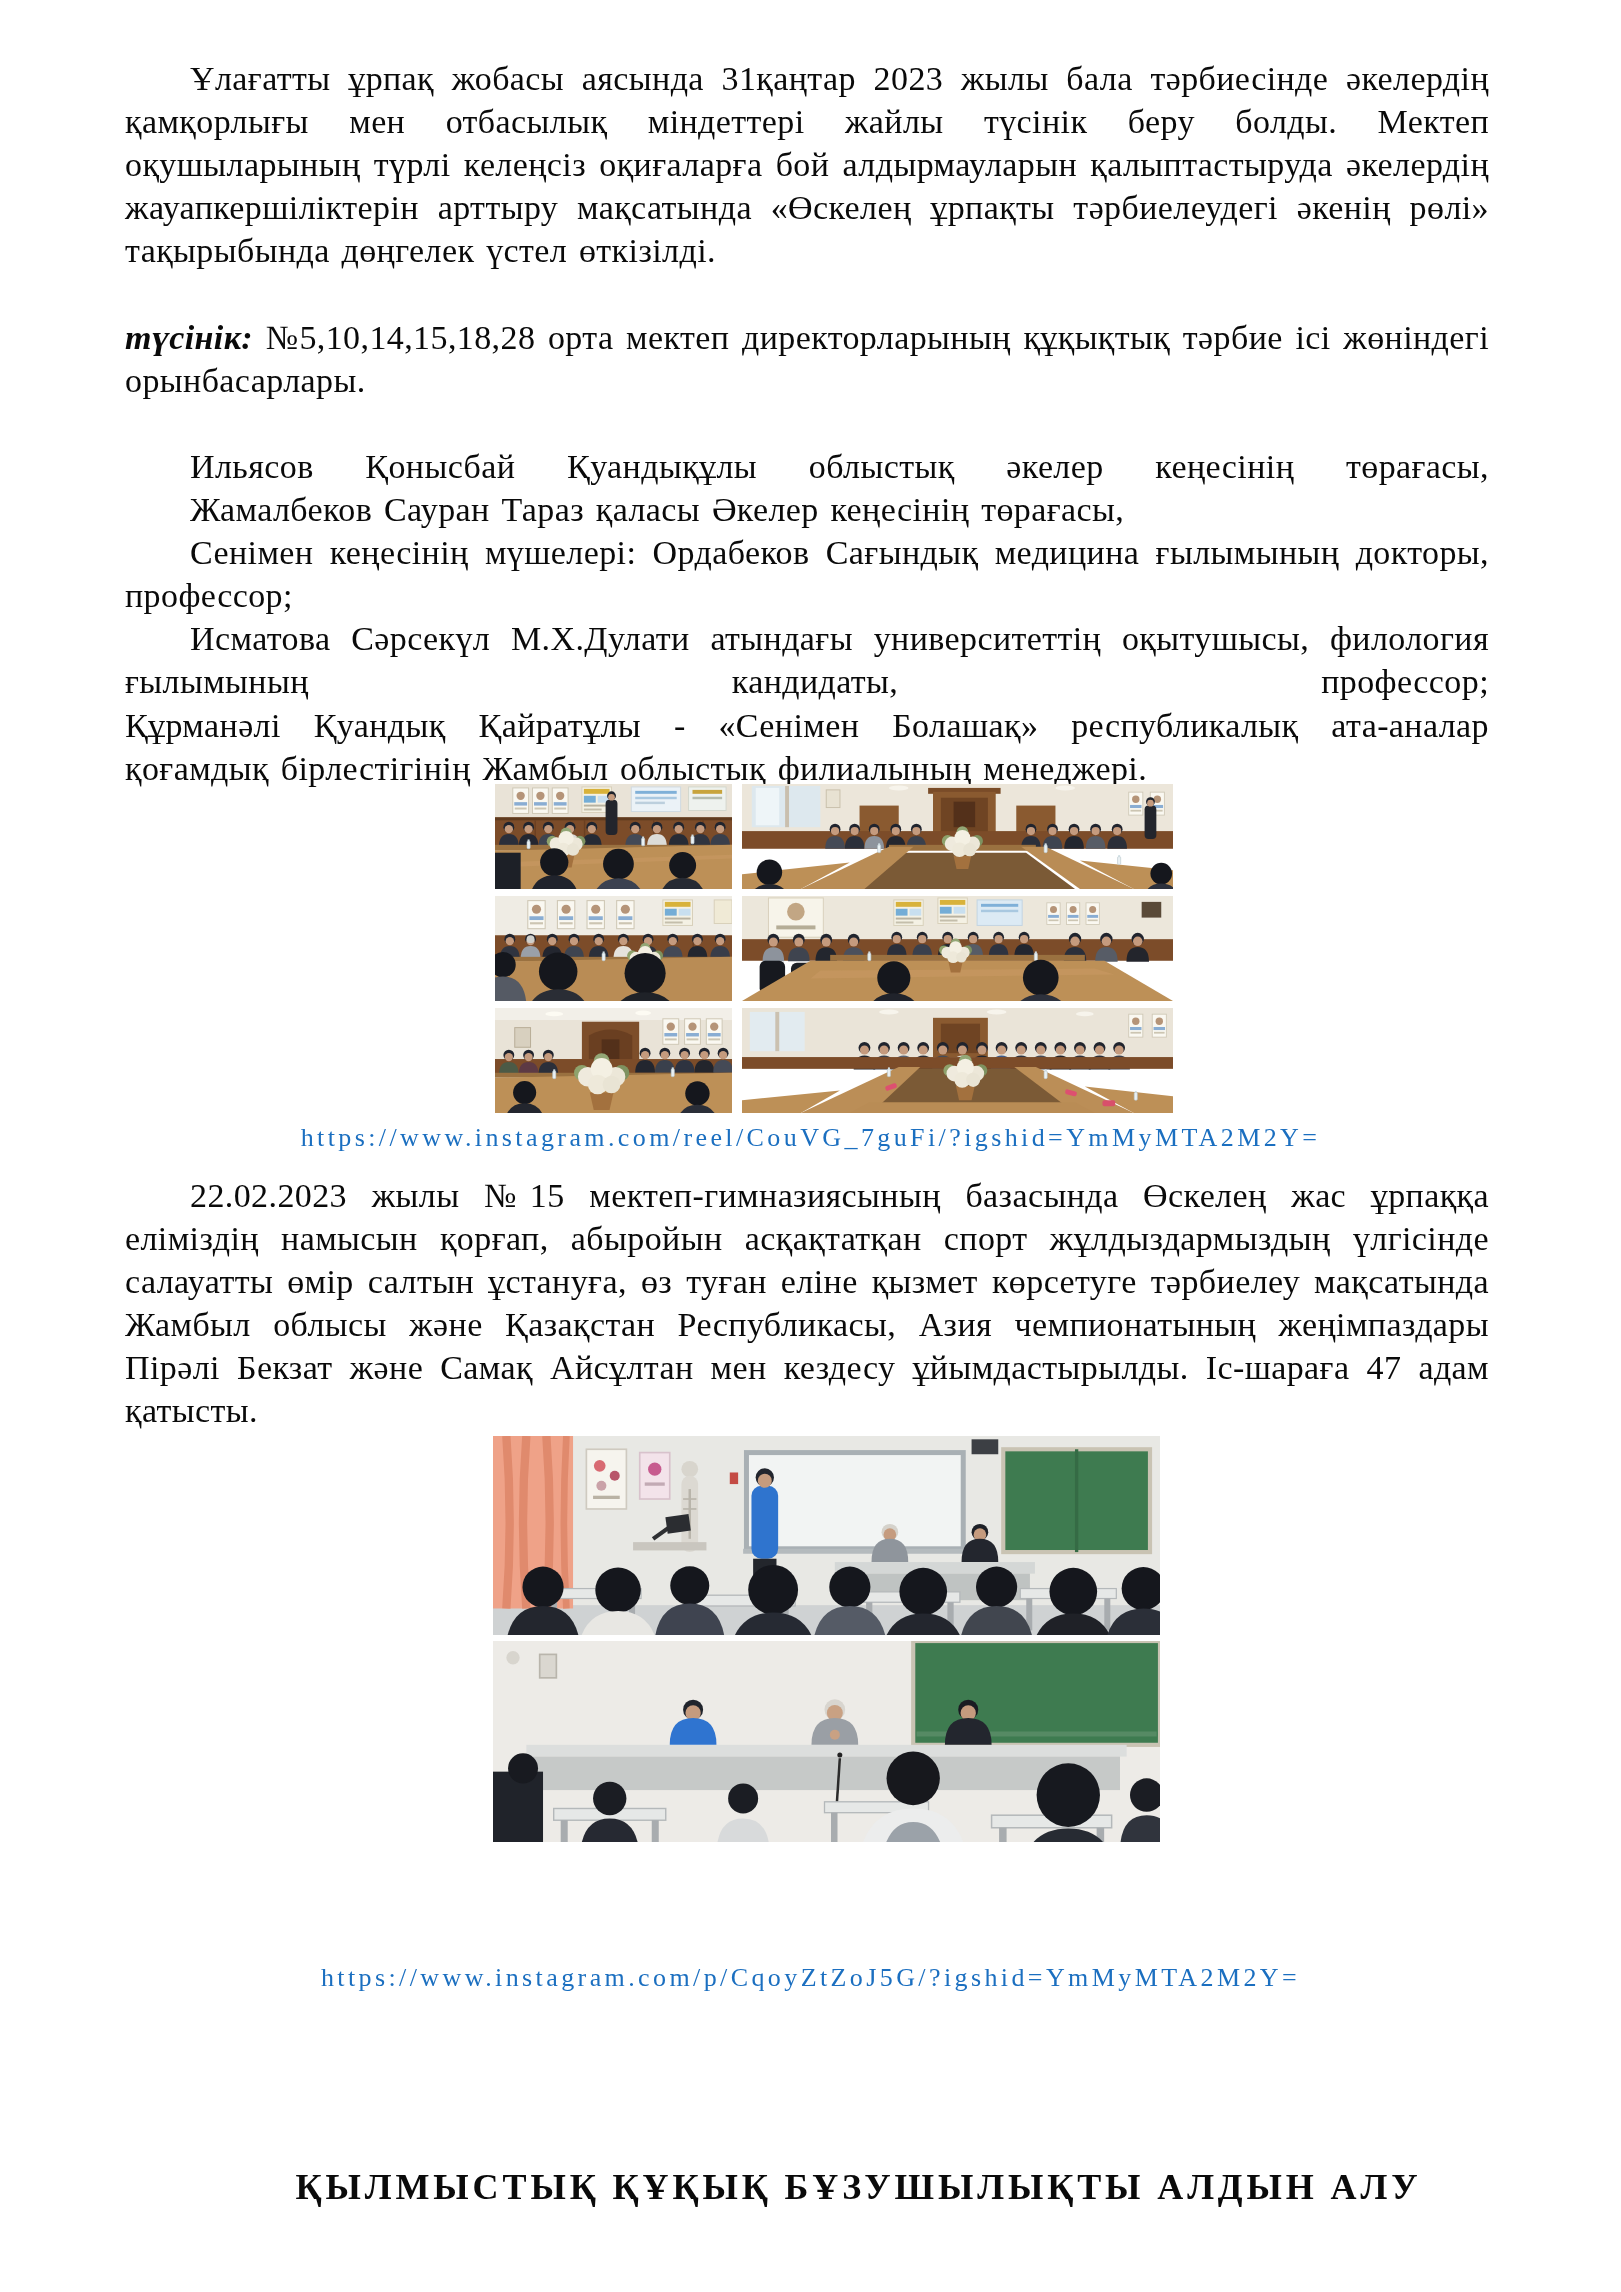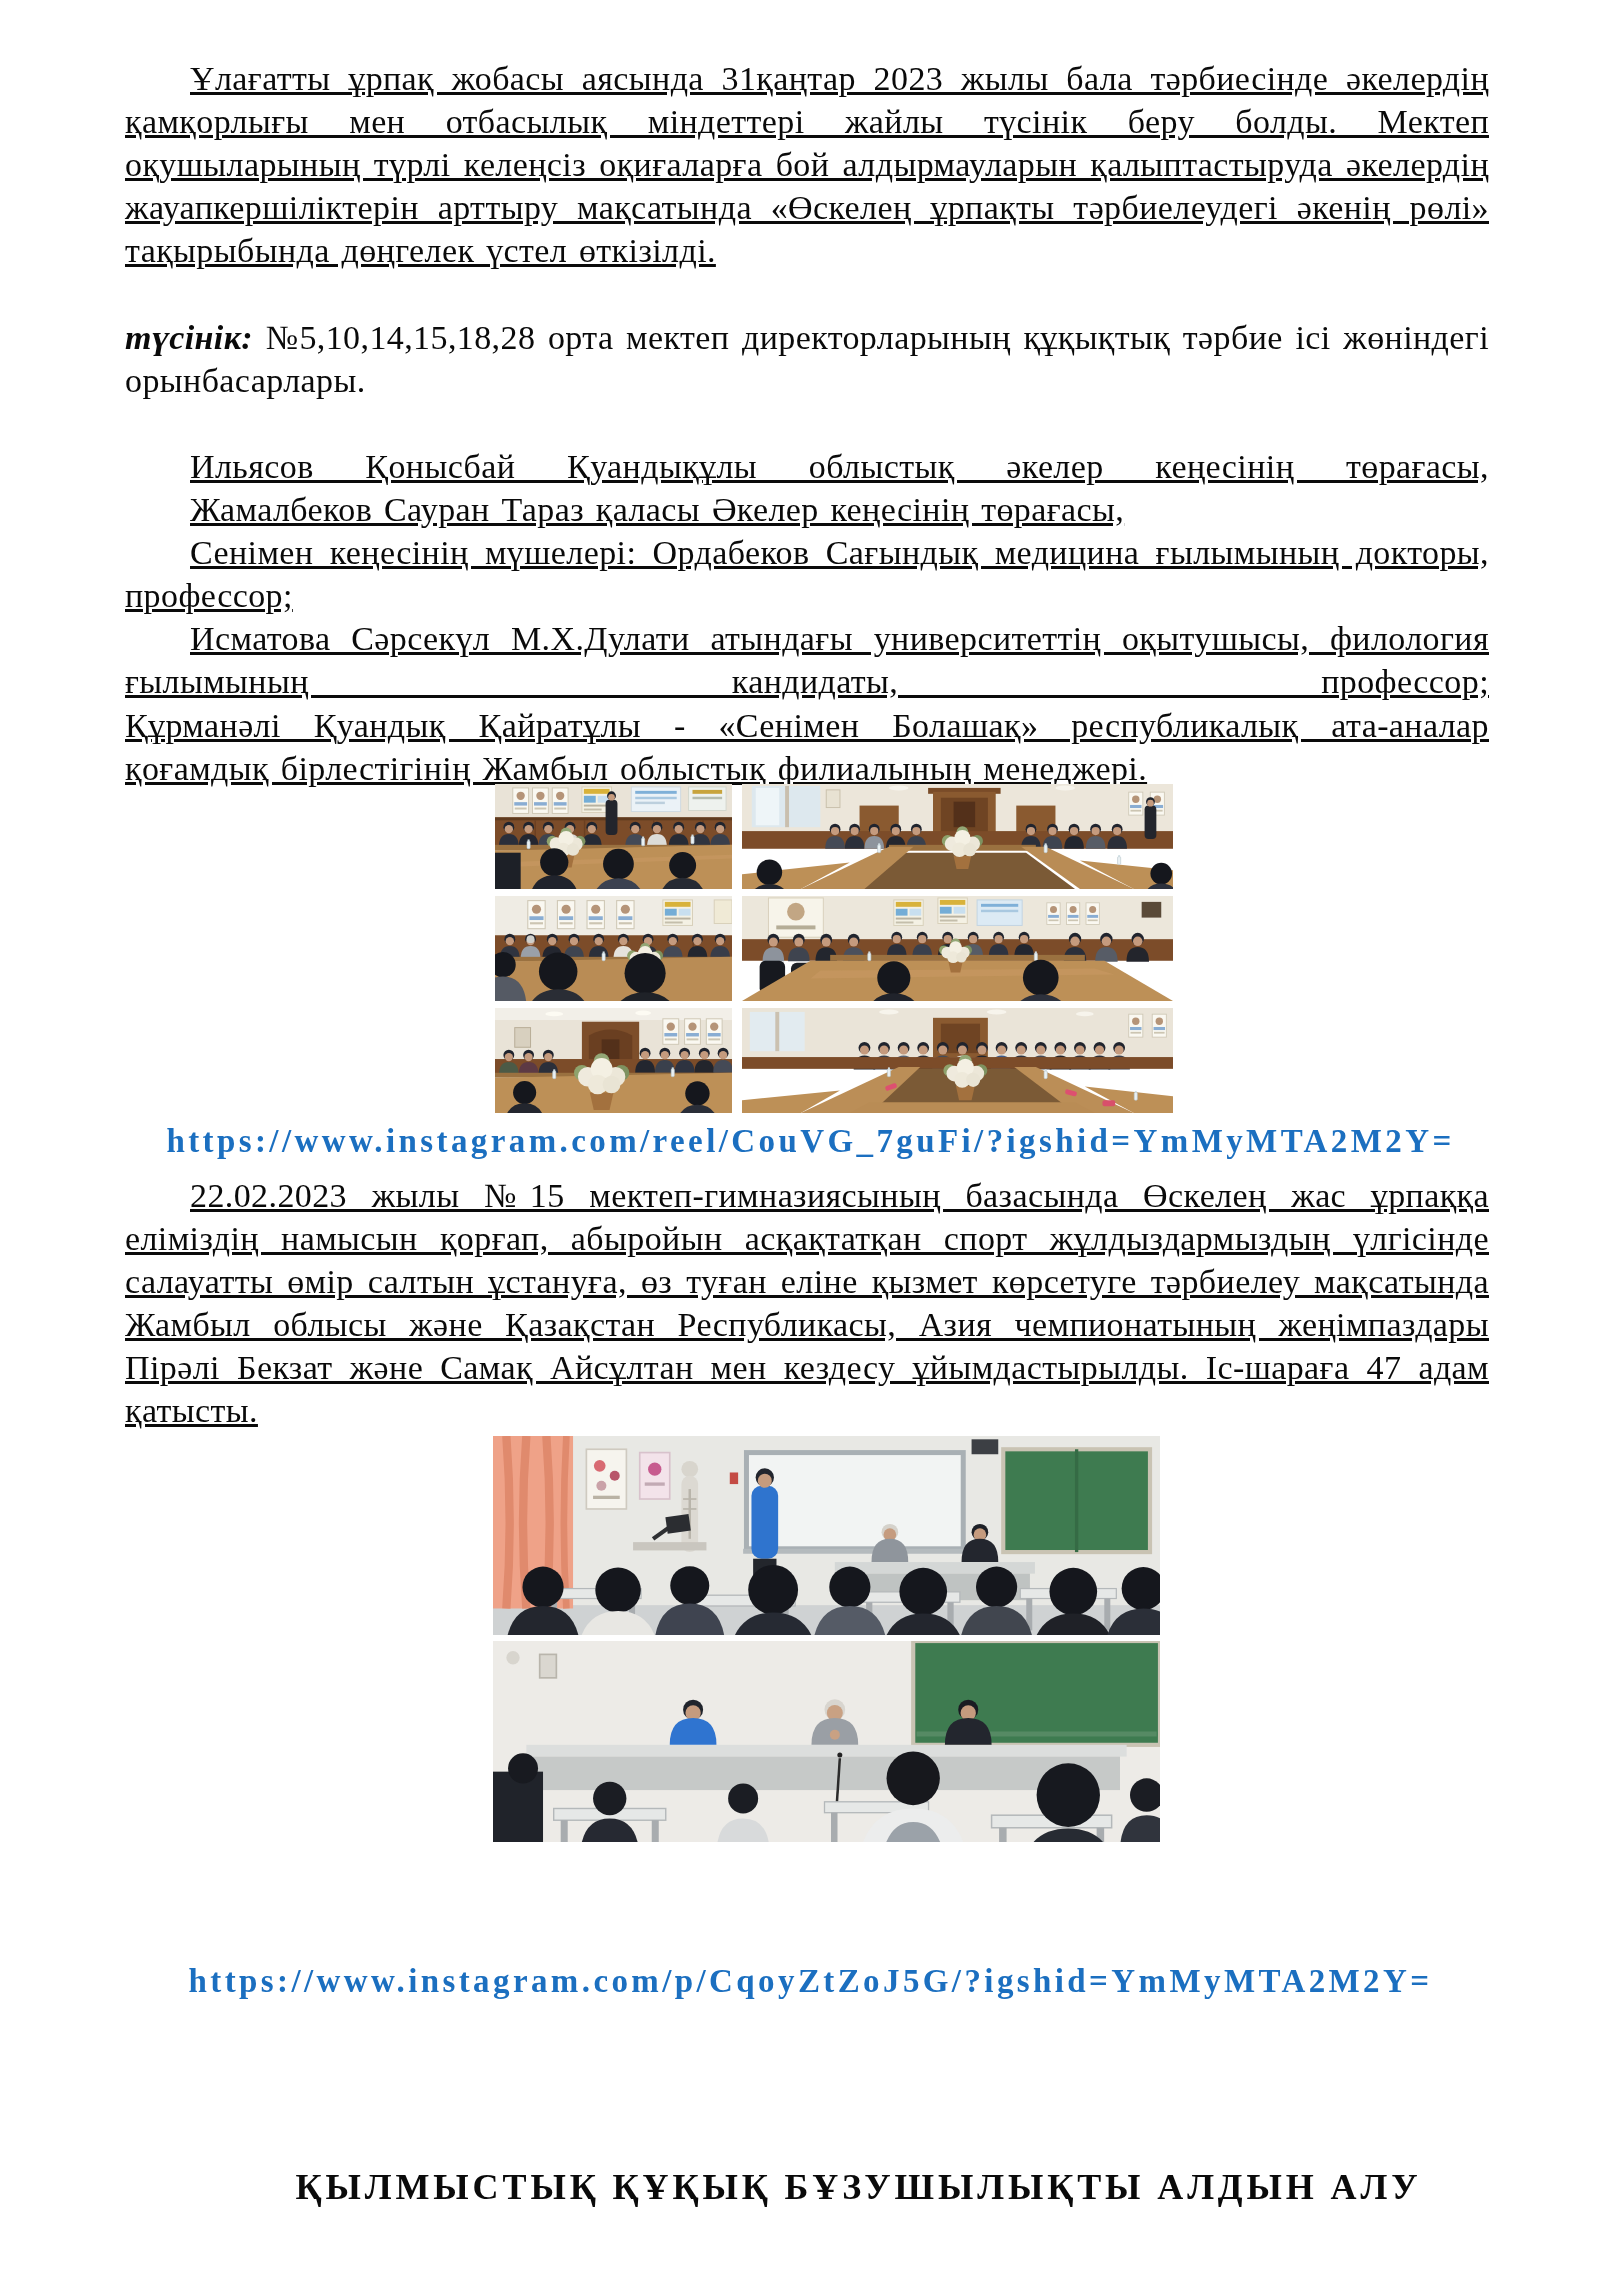--- a/index.html
+++ b/index.html
@@ -4,23 +4,23 @@
 <style>
   html,body{margin:0;padding:0;background:#fff;}
   .page{position:relative;width:1621px;height:2293px;background:#ffffff;overflow:hidden;
         font-family:"Liberation Serif","DejaVu Serif",serif;color:#0a0a0a;}
   .tb{position:absolute;left:125px;width:1364px;font-size:34px;line-height:43px;
       letter-spacing:0.4px;word-spacing:2.9px;}
   .just{text-align:justify;}
   .ind{text-indent:65px;}
   .line-j{text-align:justify;text-align-last:justify;}
   .bi{font-weight:bold;font-style:italic;}
-  p{margin:0;text-decoration:underline;}
+  p{margin:0;}
   .linkline{position:absolute;left:0;width:1621px;text-align:center;}
-  .iglink{color:#1b6fc0;font-weight:bold;text-decoration:none;font-size:33px;letter-spacing:3.4px;}
+  .iglink{color:#1b6fc0;font-weight:normal;text-decoration:none;font-size:26px;letter-spacing:3.4px;}
   .grid{position:absolute;left:495px;top:784px;display:grid;
         grid-template-columns:237px 431px;grid-auto-rows:105px;column-gap:9.8px;row-gap:6.9px;}
   .ph{width:100%;height:100%;display:block;}
   .classwrap{position:absolute;left:493px;top:1436px;width:667px;}
   .ph2{width:667px;display:block;}
   .gap6{height:5.9px;}
   .heading{position:absolute;left:0;top:2166px;width:1621px;text-align:center;
            font-weight:bold;font-size:36px;letter-spacing:3.9px;padding-left:48px;}
   .hidden-defs{position:absolute;width:0;height:0;overflow:hidden;}
 </style>

